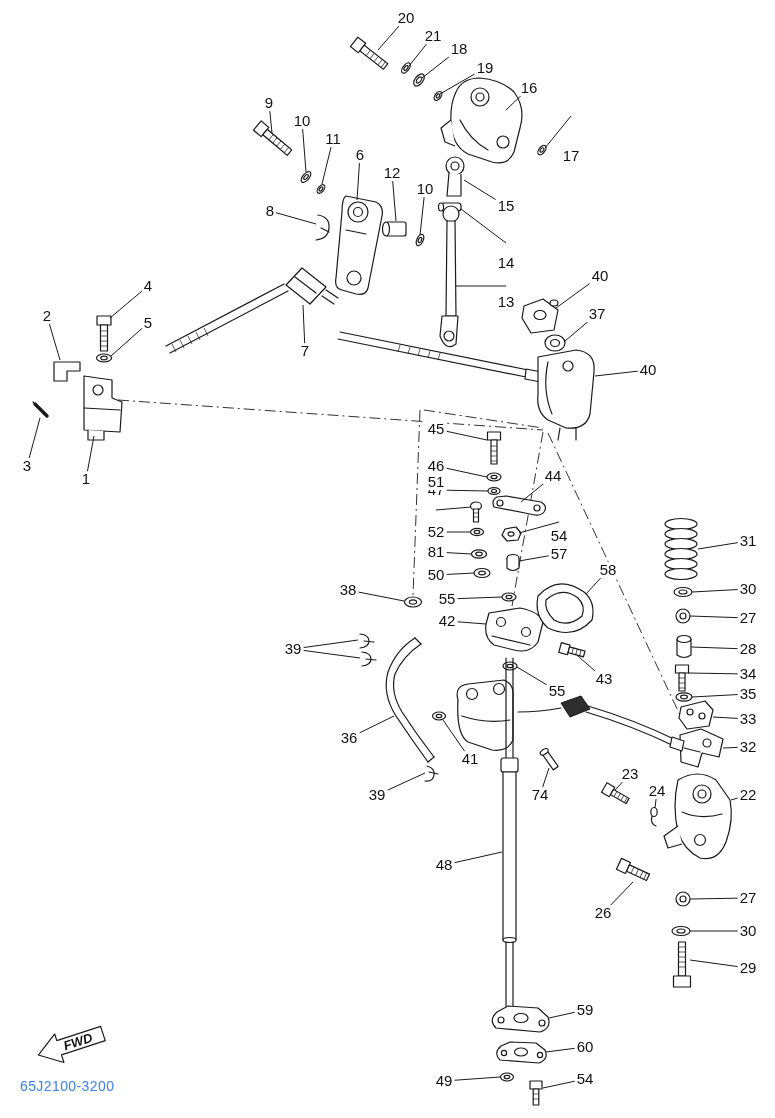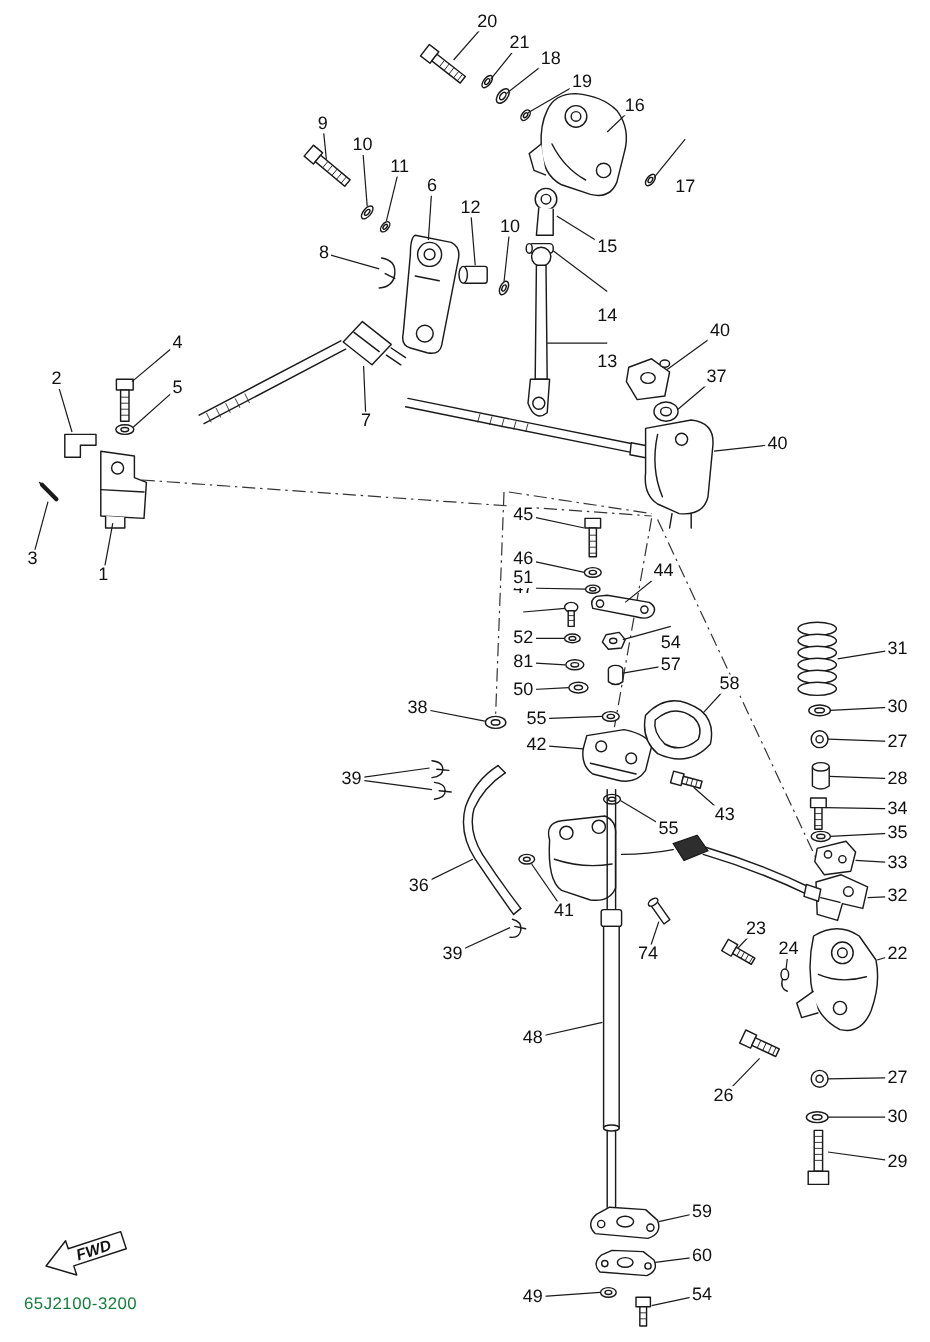--- a/index.html
+++ b/index.html
@@ -12,21 +12,21 @@
   .fl{stroke:#1a1a1a;stroke-width:1.2;fill:#ffffff;stroke-linejoin:round;}
   .dk{fill:#2e2e2e;stroke:#1a1a1a;stroke-width:1;}
   .thr{stroke:#1a1a1a;stroke-width:0.7;fill:none;}
   .dash{stroke:#333;stroke-width:1;fill:none;stroke-dasharray:11 4 2 4;}
   .leader{stroke:#1a1a1a;stroke-width:1;}
   .callout{
     position:absolute;transform:translate(-50%,-50%);
     font-size:15px;color:#111;background:#fff;padding:0 2px;line-height:1.05;
   }
   .code{
-    position:absolute;left:20px;top:1078px;font-size:14px;color:#15803d;letter-spacing:.4px;
+    position:absolute;left:20px;top:1078px;font-size:14px;color:#3b82f6;letter-spacing:.4px;
   }
 </style>
 </head>
 <body>
 
 <div id="stage">
 
 <svg id="art" width="775" height="1118" viewBox="0 0 775 1118" xmlns="http://www.w3.org/2000/svg">
 
   <g>

